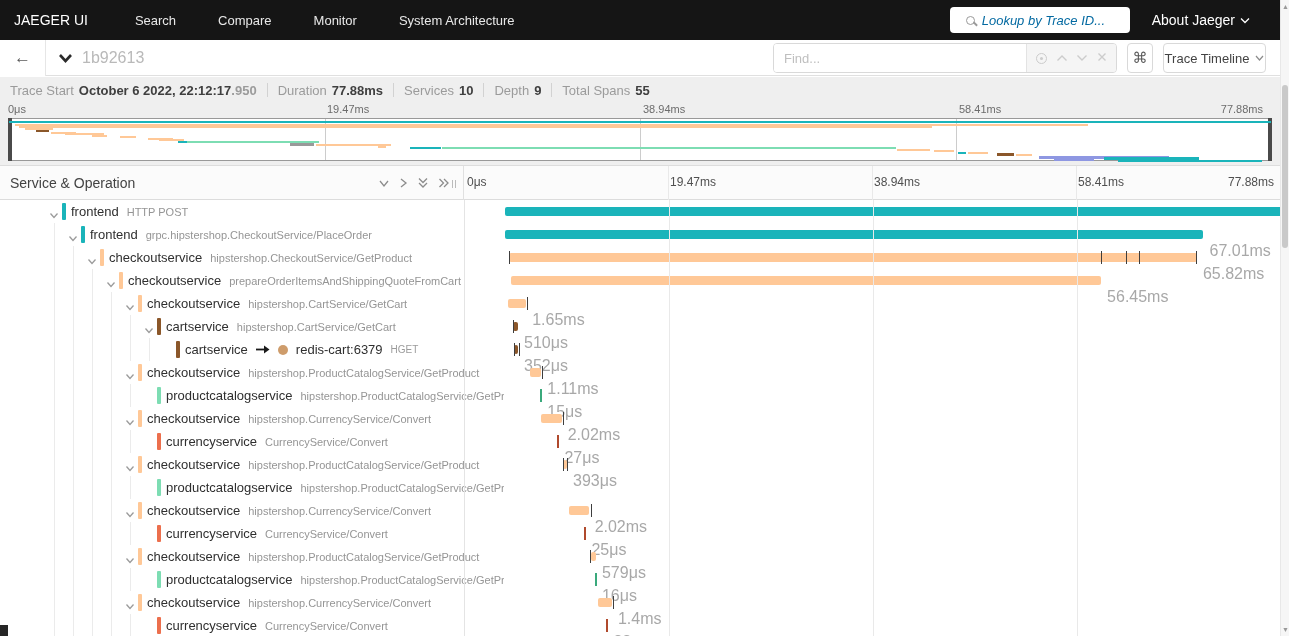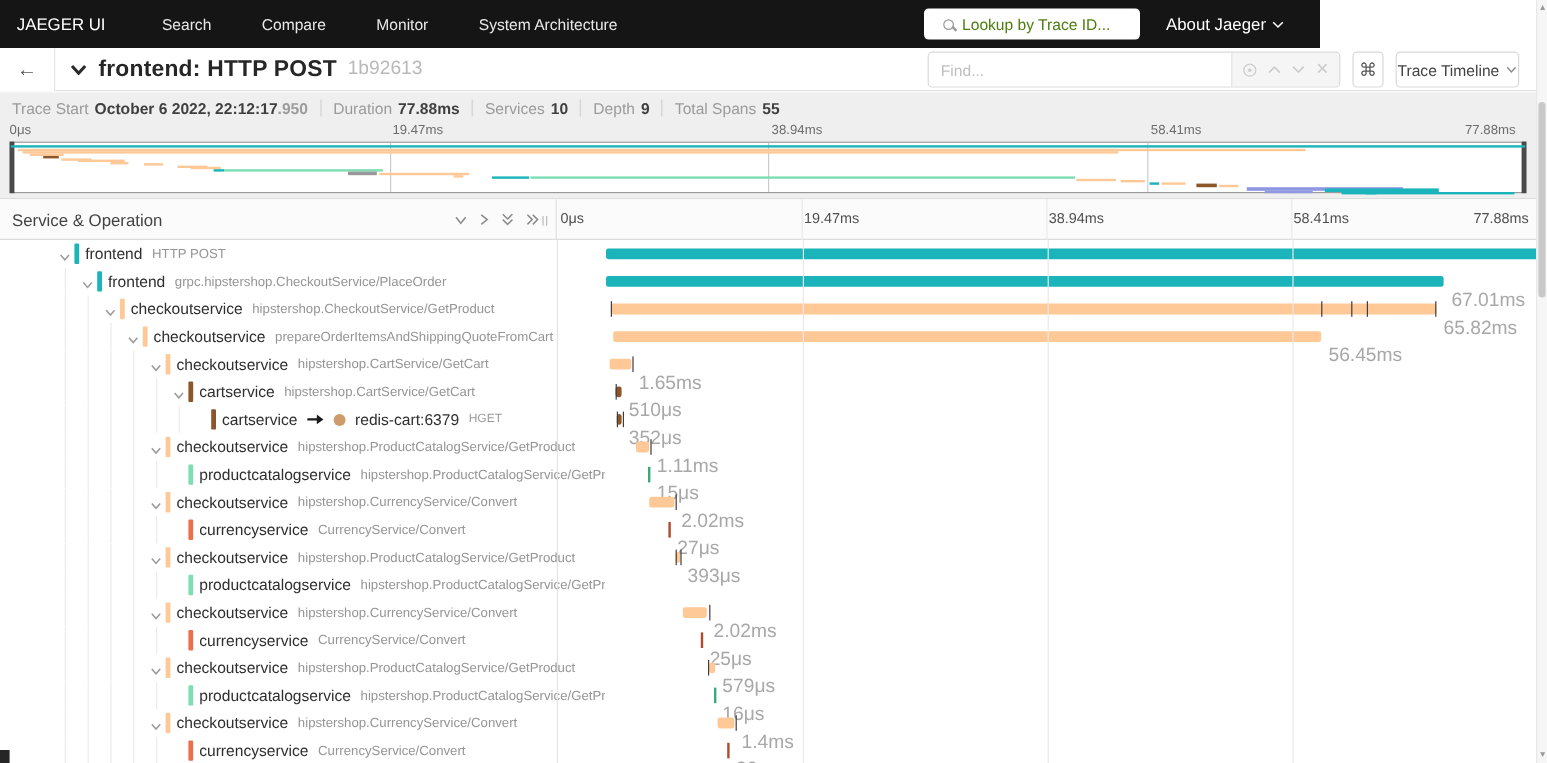--- a/index.html
+++ b/index.html
@@ -1,34 +1,34 @@
 <!DOCTYPE html>
 <html><head>
 <meta charset="utf-8">
 <style>
   * { margin:0; padding:0; box-sizing:border-box; }
   html,body { width:1289px; height:636px; overflow:hidden; background:#fff;
     font-family:"Liberation Sans", sans-serif; }
   .abs { position:absolute; }
 
   
-  .topnav { position:absolute; top:0; left:0; width:1100px; height:40px;
+  .topnav { position:absolute; top:0; left:0; width:1280px; height:40px;
     background:#151515; display:flex; align-items:center; z-index:5; }
   .brand { color:#fff; font-size:14px; padding:0 26px 0 14px; }
   .nav-items { display:flex; align-items:center; height:100%; }
   .nav-item { color:#e8e8e8; font-size:13px; padding:0 21px; height:100%;
     display:flex; align-items:center; cursor:pointer; }
   .nav-spacer { flex:1; }
   .nav-search { width:180px; height:26px; background:#fff; border-radius:4px;
     display:flex; align-items:center; padding:0 9px; margin-right:22px; }
   .mag { width:9px; height:9px; border:1.5px solid #9a9a9a; border-radius:50%;
     position:relative; flex:none; }
   .mag::after { content:""; position:absolute; width:5px; height:1.5px;
     background:#9a9a9a; transform:rotate(45deg); right:-4px; bottom:-1px; }
-  .nav-search span { color:#4d7c0f; font-size:13px; margin-left:7px; }
+  .nav-search span { color:#0369a1; font-size:13px; margin-left:7px;font-style:italic; }
   .about { color:#fff; font-size:14px; margin-right:30px; display:flex;
     align-items:center; gap:5px; cursor:pointer; }
   .caret svg { display:block; }
 
   
   .trace-header { position:absolute; top:40px; left:0; width:1280px; height:36px;
     background:#fff; border-bottom:1px solid #e0e0e0; }
   .back-btn { position:absolute; left:0; top:0; width:46px; height:36px;
     border-right:1px solid #e6e6e6; color:#5a5a5a; font-size:17px;
     display:flex; align-items:center; justify-content:center; cursor:pointer; background:#fff; }
@@ -146,21 +146,20 @@
 </div>
 
 <div class="trace-header">
   <div class="back-btn">←</div>
   <div class="title-wrap">
     <span style="display:flex;">
       <svg width="15" height="10">
           <path d="M2 2 L7.5 8 L13 2" stroke="#2b2b2b" stroke-width="2.6" fill="none"></path>
         </svg>
     </span>
-    <span class="title">frontend: HTTP POST</span>
     <span class="trace-id">1b92613</span>
   </div>
   <div class="find-group">
     <input class="find-input" placeholder="Find..." style="">
     <div class="find-tools">
       <span class="dotcircle"></span>
       <span class="ftool">
         <svg width="12" height="8">
             <path d="M1.5 6.5 L6 2 L10.5 6.5" stroke="#ccc" stroke-width="1.4" fill="none"></path>
           </svg>

